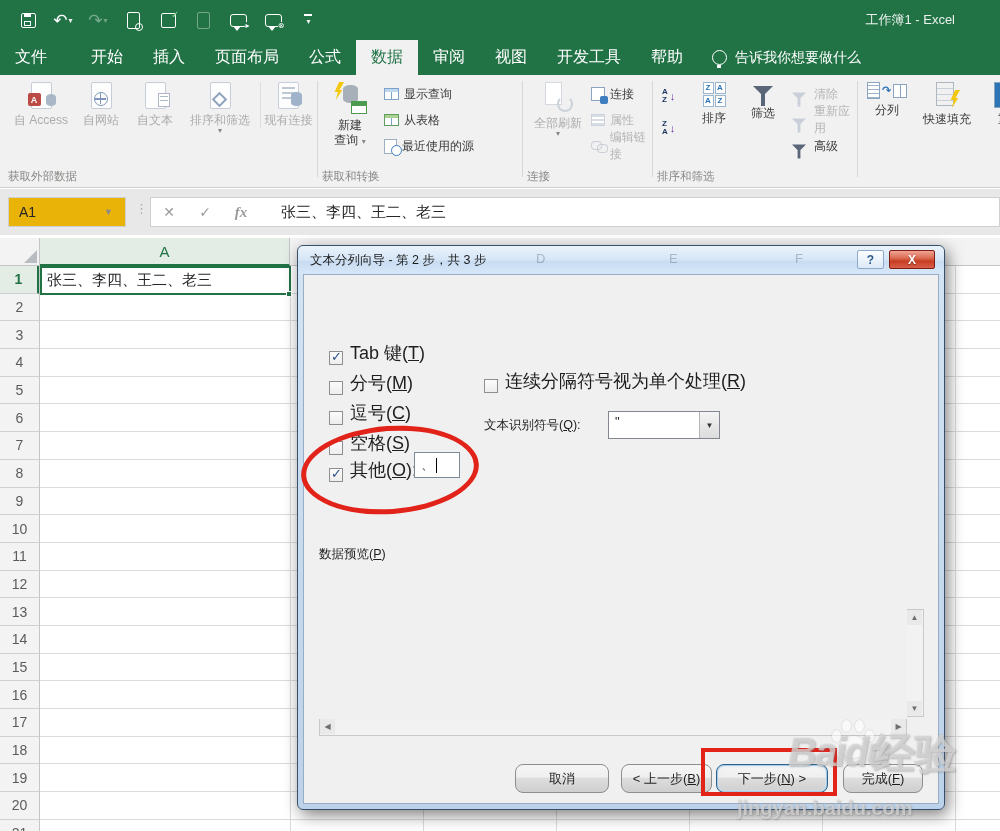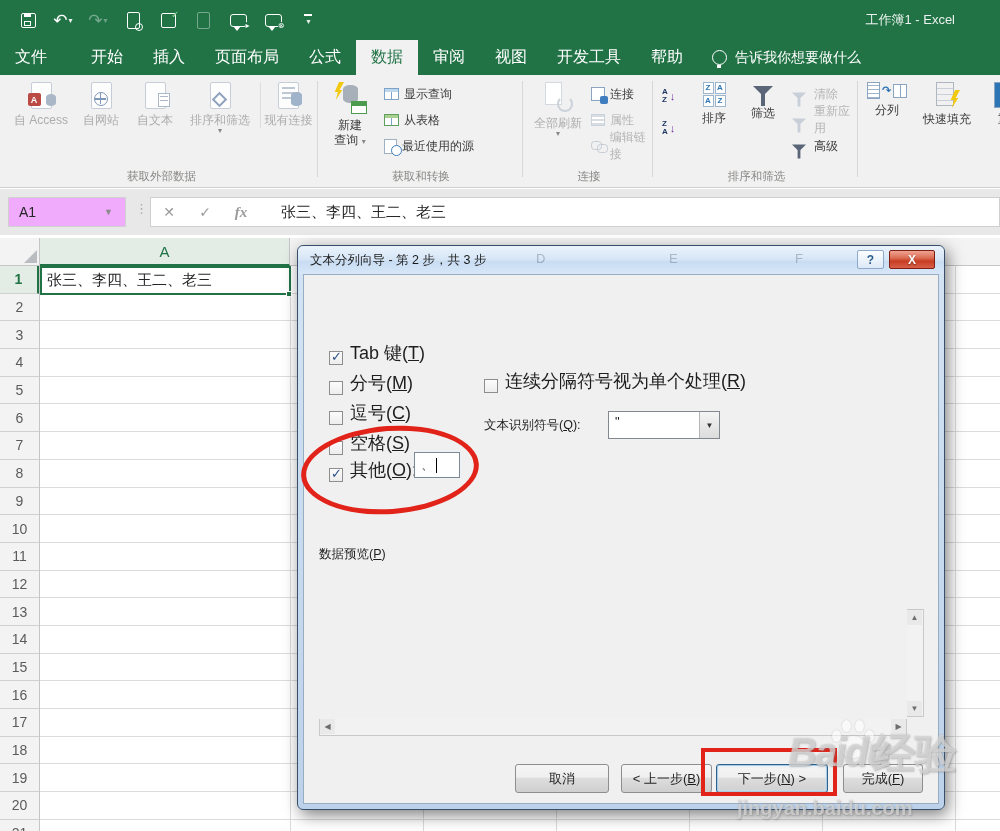--- a/index.html
+++ b/index.html
@@ -29,21 +29,21 @@
 .tab{padding:0 15px;display:flex;align-items:center;font-size:16px;cursor:default;white-space:nowrap}
 .tab.active{background:#F1F1F1;color:#217346}
 .tellme{display:flex;align-items:center;gap:8px;padding:0 14px;font-size:14px}
 .bulb{width:15px;height:15px;border:1.6px solid #fff;border-radius:50%;position:relative}
 .bulb::after{content:"";position:absolute;left:4px;bottom:-4px;width:4px;height:3px;background:#fff}
 
 
 .ribbon{position:absolute;left:0;top:75px;width:1000px;height:113px;background:#F1F1F1;border-bottom:1px solid #D2D0CE}
 .rsep{position:absolute;top:6px;width:1px;height:96px;background:#D9D7D5}
 .rgroup{position:absolute;top:0;height:112px}
-.glabel{position:absolute;bottom:3px;width:100%;text-align:center;font-size:11.5px;color:#8A8886}
+.glabel{position:absolute;bottom:3px;width:100%;text-align:left;font-size:11.5px;color:#8A8886}
 .bigbtn{position:absolute;top:7px;display:flex;flex-direction:column;align-items:center;font-size:12px;color:#3B3B3B;text-align:center}
 .bigbtn.dis{color:#ACACAC}
 .bigbtn .lbl{margin-top:4px;line-height:15px}
 .caret{font-size:8px;color:#8A8886;line-height:6px}
 .smallrow{position:absolute;display:flex;align-items:center;gap:5px;font-size:12px;color:#3B3B3B;height:22px}
 .smallrow.dis{color:#B5B5B5}
 
 
 .pg{width:21px;height:27px;background:#FDFDFD;border:1.5px solid #C6CDD8;border-radius:2px;position:relative}
 .pg .lines{position:absolute;left:3px;top:4px;right:3px;height:14px;background:repeating-linear-gradient(to bottom,#BEC7D4 0 2px,transparent 2px 5px)}
@@ -89,21 +89,21 @@
 .cols-tb{width:14px;height:14px;border:1.3px solid #8BA5C0;position:relative;background:#fff}
 .cols-tb::after{content:"";position:absolute;left:6px;top:0;bottom:0;border-left:1px solid #8BA5C0}
 .blueang{color:#2E75B6;font-size:11px;font-weight:bold}
 .ff{position:relative;width:22px;height:26px}
 .ff .grid{position:absolute;left:0;top:0;width:18px;height:24px;border:1.3px solid #AEB6C0;background:repeating-linear-gradient(to bottom,transparent 0 5px,#C9CFD8 5px 6px)}
 .ff .bolt{position:absolute;right:-2px;bottom:0}
 .dup{width:20px;height:26px;border:1.3px solid #8BA5C0;background:linear-gradient(90deg,#2E75B6 0 5px,#70AD47 5px 10px,#fff 10px)}
 
 
 .fbar{position:absolute;left:0;top:189px;width:1000px;height:46px;background:#E8E8E8}
-.namebox{position:absolute;left:8px;top:8px;width:118px;height:30px;background:#f0abfc;border:1px solid #D0D0D0;font-size:14px;color:#262626;display:flex;align-items:center;padding-left:10px}
+.namebox{position:absolute;left:8px;top:8px;width:118px;height:30px;background:#eab308;border:1px solid #D0D0D0;font-size:14px;color:#262626;display:flex;align-items:center;padding-left:10px}
 .namecaret{position:absolute;left:104px;top:18px;font-size:9px;color:#8A8A8A}
 .fdots{position:absolute;left:135px;top:12px;color:#ABABAB;font-size:13px;letter-spacing:0}
 .ffield{position:absolute;left:150px;top:8px;right:0;height:30px;background:#fff;border:1px solid #D0D0D0;display:flex;align-items:center}
 .fico{color:#9B9B9B;font-size:14px;width:36px;text-align:center}
 .fico.fx{font-style:italic;font-family:"Liberation Serif",serif;font-weight:bold;font-size:15px}
 .ftext{margin-left:22px;font-size:15px;color:#262626}
 
 
 .sheet{position:absolute;left:0;top:238px;width:1000px;bottom:0;background:#fff}
 .corner{position:absolute;left:0;top:0;width:40px;height:28px;background:#F3F3F3;border-right:1px solid #C6C6C6;border-bottom:1px solid #C6C6C6}
@@ -138,21 +138,21 @@
 .combo{position:absolute;left:304px;top:136px;width:112px;height:28px;background:#fff;border:1px solid #828790}
 .combo .val{position:absolute;left:6px;top:2px;font-size:13px;color:#1E1E1E}
 .combo .drop{position:absolute;right:0;top:0;bottom:0;width:20px;background:linear-gradient(#F4F4F4,#DCDCDC);border-left:1px solid #B5B5B5;display:flex;align-items:center;justify-content:center;font-size:8px;color:#333}
 .prevlbl{position:absolute;left:15px;top:271px;font-size:12.5px;color:#1E1E1E}
 .prevbox{position:absolute;left:15px;top:334px;width:588px;height:108px;background:#fff;border:1px solid #707070;display:flex;overflow:hidden}
 .pcell{height:100%;border-right:1px solid #555;padding:3px 2px 0 3px;font:12px "DejaVu Sans Mono",monospace;letter-spacing:2px;color:#000;flex:0 0 auto}
 .pcell.last{border-right:none;flex:1}
 .vsb{position:absolute;left:603px;top:334px;width:17px;height:108px;background:#F2F2F2;border:1px solid #C9C9C9;border-left:none}
 .hsb{position:absolute;left:15px;top:444px;width:588px;height:17px;background:#F2F2F2;border:1px solid #C9C9C9;border-top:none}
 .sbarrow{position:absolute;width:15px;height:15px;display:flex;align-items:center;justify-content:center;font-size:8px;color:#6E6E6E;background:#E9E9E9}
-.wbtn{position:absolute;top:489px;height:29px;background:linear-gradient(#F5F5F5,#EFEFEF 45%,#DDDDDD 50%,#CFCFCF);border:1px solid #8E8E8E;border-radius:3px;font-size:13px;color:#1E1E1E;display:flex;align-items:center;justify-content:center;white-space:nowrap}
+.wbtn{position:absolute;top:489px;height:29px;background:linear-gradient(#F5F5F5,#EFEFEF 45%,#DDDDDD 50%,#CFCFCF);border:1px solid #8E8E8E;border-radius:8px;font-size:13px;color:#1E1E1E;display:flex;align-items:center;justify-content:center;white-space:nowrap}
 .wbtn.focus{border-color:#2C628B;box-shadow:inset 0 0 0 1px #A8CBE5, inset 0 0 4px #CDE6F7}
 
 
 .ann-ellipse{position:absolute;left:301px;top:426px;width:178px;height:88px;border:5px solid #E2231A;border-radius:50%;transform:rotate(-4deg);z-index:40}
 .ann-rect{position:absolute;left:701px;top:748px;width:136px;height:48px;border:4px solid #E2231A;z-index:40}
 
 
 .wm{position:absolute;z-index:60;color:rgba(255,255,255,.55);text-shadow:0 0 1px rgba(110,110,110,.55),1px 1px 2px rgba(110,110,110,.35);font-weight:bold;pointer-events:none}
 .wm-brand{left:788px;top:730px;font-size:40px;font-style:italic;letter-spacing:-2px}
 .wm-cn{left:873px;top:726px;font-size:42px}

